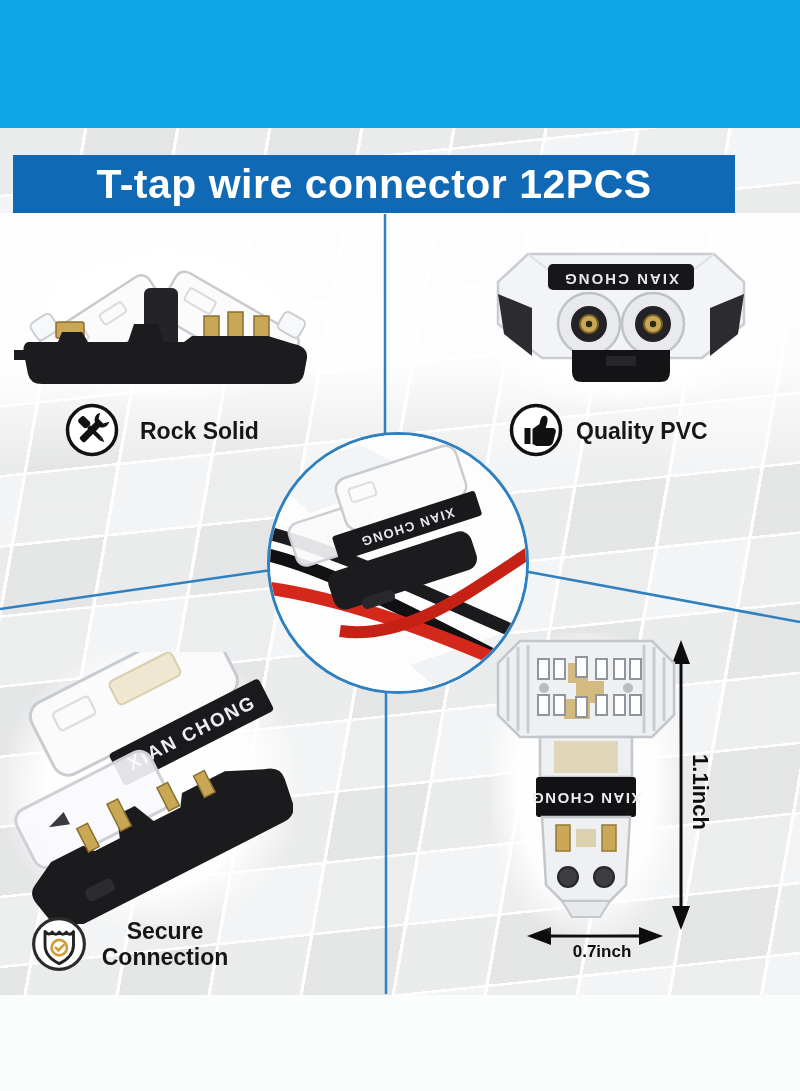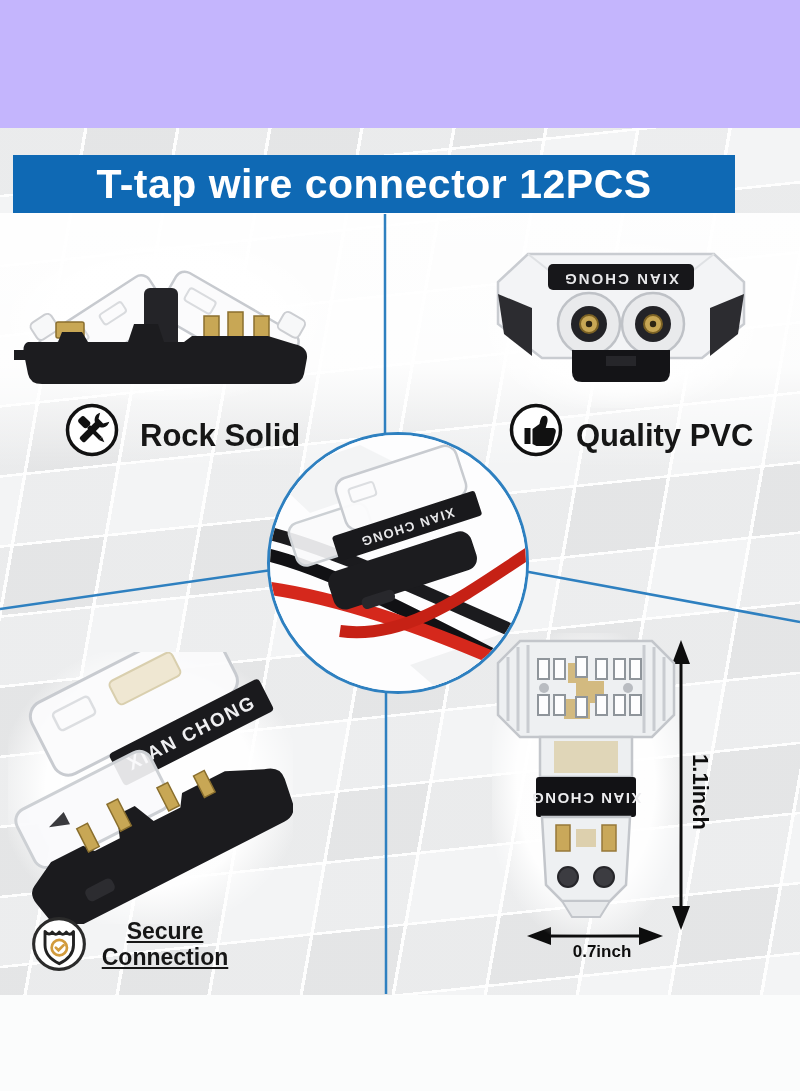--- a/index.html
+++ b/index.html
@@ -1,18 +1,18 @@
 <!DOCTYPE html>
 <html><head>
 <meta charset="utf-8">
 <style>
   html,body{margin:0;padding:0;background:#e9e9e9;}
   .canvas{
     position:relative;width:800px;height:1091px;margin:0 auto;
-    background:#c4b5fd;overflow:hidden;
+    background:#0ea5e9;overflow:hidden;
     font-family:"Liberation Sans",sans-serif;color:#111;
   }
   
   .tiles{position:absolute;left:0;top:128px;width:800px;height:867px;overflow:hidden;z-index:0;background:#f3f4f5;}
   .tiles::before{
     content:"";position:absolute;left:-35%;top:-35%;width:180%;height:180%;
     background-image:
       repeating-linear-gradient(0deg, rgba(255,255,255,.95) 0 3px, rgba(255,255,255,0) 3px 82px),
       repeating-linear-gradient(90deg, rgba(255,255,255,.95) 0 3px, rgba(255,255,255,0) 3px 82px),
       repeating-linear-gradient(0deg, rgba(0,0,0,0.035) 0 82px, rgba(0,0,0,0) 82px 164px),
@@ -35,21 +35,21 @@
     background:radial-gradient(ellipse at center, rgba(255,255,255,.95) 52%, rgba(255,255,255,0) 76%);}
   .photo svg{display:block;width:100%;height:100%;}
   .center-circle{
     position:absolute;left:267px;top:432px;width:256px;height:256px;z-index:4;
     border-radius:50%;border:3px solid #2e80c0;background:#fdfdfe;overflow:hidden;
   }
   .center-circle svg{display:block;width:100%;height:100%;}
   
   .feat-icon{position:absolute;z-index:3;}
   .feat-label{position:absolute;z-index:3;font-weight:bold;color:#161616;white-space:nowrap;}
-  .feat-label.big{font-size:31px;}
+  .feat-label.big{font-size:23px;}
   .feat-label.small{font-size:23px;line-height:1.12;white-space:normal;text-align:center;}
   
   .dim{position:absolute;z-index:3;font-weight:bold;color:#0d0d0d;text-align:center;}
   .dim-h{left:652px;top:779px;width:96px;font-size:22px;transform:rotate(90deg);}
   .dim-w{left:536px;top:942px;width:132px;font-size:17px;}
 </style>
 </head>
 <body>
 
 <div class="canvas">
@@ -197,21 +197,21 @@
       </g>
     </svg>
   </div>
 
   <svg class="feat-icon" style="left:30px;top:915px;width:58px;height:58px;" viewBox="0 0 56 56">
     <circle cx="28" cy="28" r="24.5" fill="#fff" stroke="#2b2b2b" stroke-width="3"></circle>
     <path d="M14.5,16 q4,4.5 7,.5 q3.5,4.5 6.8,0 q3.3,4.5 6.8,0 q3.3,4.5 6.9,-.5 v13 q0,11.5 -13.7,18 q-13.8,-6.5 -13.8,-18 z" fill="#fff" stroke="#222" stroke-width="2.8" stroke-linejoin="round"></path>
     <circle cx="28.3" cy="31.5" r="7.4" fill="none" stroke="#d29b3c" stroke-width="2.6"></circle>
     <path d="M24.9,31.5 l2.6,2.6 l5,-5" fill="none" stroke="#d29b3c" stroke-width="2.6" stroke-linecap="round"></path>
   </svg>
-  <div class="feat-label small" style="left:94px;top:919px;width:142px;text-decoration:underline;">Secure Connection</div>
+  <div class="feat-label small" style="left:94px;top:919px;width:142px;">Secure Connection</div>
 
   <div class="photo" style="left:492px;top:633px;width:188px;height:302px;">
     <svg viewBox="0 0 188 302">
       <polygon points="28,8 160,8 182,30 182,82 160,104 28,104 6,82 6,30" fill="#eef0f2" stroke="#c3c6cb" stroke-width="2.5"></polygon>
       <g stroke="#c9ccd1" stroke-width="3">
         <line x1="16" y1="24" x2="16" y2="88"></line>
           <line x1="26" y1="14" x2="26" y2="98"></line>
           <line x1="36" y1="12" x2="36" y2="100"></line>
         <line x1="152" y1="12" x2="152" y2="100"></line>
           <line x1="162" y1="14" x2="162" y2="98"></line>

